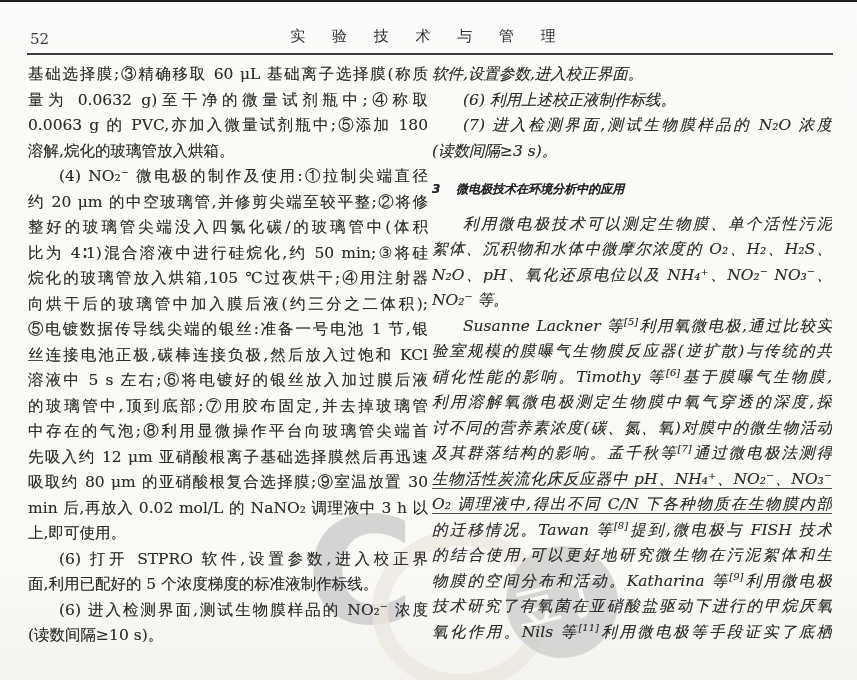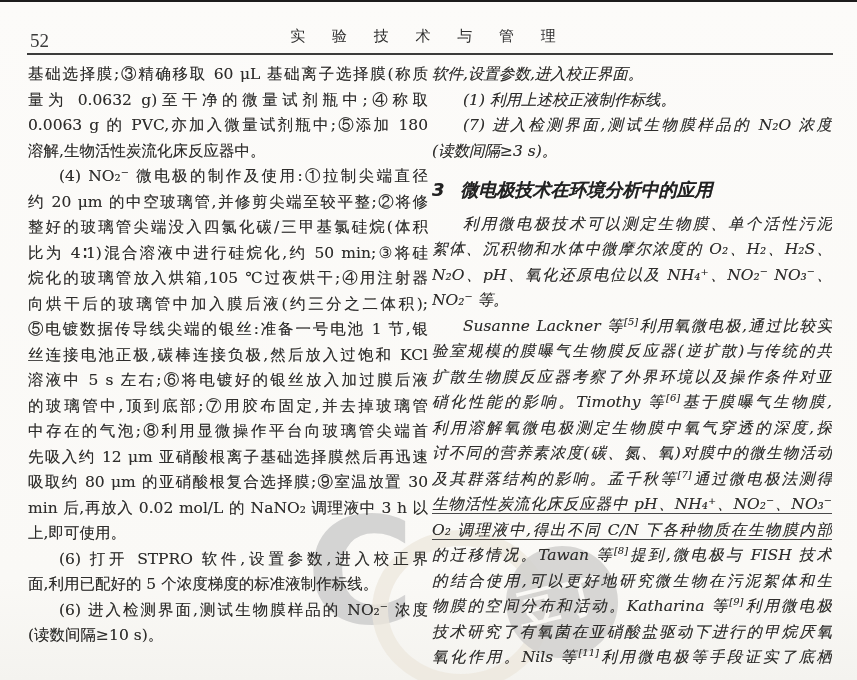--- a/index.html
+++ b/index.html
@@ -5,21 +5,21 @@
   html,body{margin:0;padding:0;}
   .page{
     position:relative;
     width:857px;height:680px;
     background:linear-gradient(180deg,#fcfbf9 0%,#faf9f6 85%,#f4f3ef 100%);
     font-family:"DejaVu Serif","Liberation Serif",serif;
     color:#2e2d2b;
     overflow:hidden;
   }
   .topline{position:absolute;top:0;left:0;right:0;height:2px;background:#1d1d1d;}
-  .pageno{position:absolute;top:30px;left:30px;font-size:19px;color:#3a3a3a;font-family:Liberation Serif, serif;}
+  .pageno{position:absolute;top:30px;left:30px;font-size:15px;color:#3a3a3a;}
   .jtitle{position:absolute;top:27px;left:0;right:0;text-align:center;
     font-size:15px;letter-spacing:11px;color:#2f2f2f;}
   .hrule{position:absolute;top:53px;left:27px;width:806px;height:1.5px;background:#3c3c3c;}
 
   .col{position:absolute;top:62px;width:400px;font-size:15.5px;line-height:25.5px;z-index:2;}
   .col-left{left:28px;}
   .col-right{left:432px;font-style:italic;}
   .line{
     height:25.5px;overflow:hidden;
     text-align:justify;text-align-last:justify;
@@ -27,21 +27,21 @@
   }
   .line.indent{text-indent:2em;}
   .line.pend{text-align-last:left;}
   .line.u{text-decoration:underline;text-decoration-color:#4a4a4a;
     text-decoration-thickness:1px;text-underline-offset:4px;}
   sup{font-size:10px;line-height:0;vertical-align:super;}
 
   .sec-heading{
     margin:13px 0 9px 0;
     font-family:"DejaVu Sans","Liberation Sans",sans-serif;
-    font-weight:bold;font-size:18px;color:#222;
+    font-weight:bold;font-size:12px;color:#222;
     text-shadow:0 0 .4px rgba(30,30,30,.5);
   }
   .sec-heading .num{margin-right:16px;}
 
   
   .wm{position:absolute;inset:0;z-index:1;pointer-events:none;}
   .wm-ring{position:absolute;left:372px;top:530px;width:146px;height:128px;
     border:16px solid #ece7dc;border-radius:50%;opacity:.75;}
   .wm-letter{position:absolute;left:306px;top:498px;
     font-family:"DejaVu Sans","Liberation Sans",sans-serif;
@@ -70,24 +70,24 @@
     <div class="wm-ring"></div>
     <div class="wm-badge">
       <span>豆丁</span>
     </div>
   </div>
 
   <div class="col col-left">
       <div class="line">基础选择膜;③精确移取 60 μL 基础离子选择膜(称质</div>
       <div class="line">量为 0.0632 g)至干净的微量试剂瓶中;④称取</div>
       <div class="line">0.0063 g 的 PVC,亦加入微量试剂瓶中;⑤添加 180</div>
-      <div class="line pend">溶解,生物活性炭流化床反应器中。</div>
+      <div class="line pend">溶解,烷化的玻璃管放入烘箱。</div>
       <div class="line indent">(4) NO₂⁻ 微电极的制作及使用:①拉制尖端直径</div>
       <div class="line">约 20 μm 的中空玻璃管,并修剪尖端至较平整;②将修</div>
-      <div class="line">整好的玻璃管尖端没入四氯化碳/三甲基氯硅烷(体积</div>
+      <div class="line">整好的玻璃管尖端没入四氯化碳/的玻璃管中(体积</div>
       <div class="line">比为 4∶1)混合溶液中进行硅烷化,约 50 min;③将硅</div>
       <div class="line">烷化的玻璃管放入烘箱,105 ℃过夜烘干;④用注射器</div>
       <div class="line">向烘干后的玻璃管中加入膜后液(约三分之二体积);</div>
       <div class="line">⑤电镀数据传导线尖端的银丝:准备一号电池 1 节,银</div>
       <div class="line">丝连接电池正极,碳棒连接负极,然后放入过饱和 KCl</div>
       <div class="line">溶液中 5 s 左右;⑥将电镀好的银丝放入加过膜后液</div>
       <div class="line">的玻璃管中,顶到底部;⑦用胶布固定,并去掉玻璃管</div>
       <div class="line">中存在的气泡;⑧利用显微操作平台向玻璃管尖端首</div>
       <div class="line">先吸入约 12 μm 亚硝酸根离子基础选择膜然后再迅速</div>
       <div class="line">吸取约 80 μm 的亚硝酸根复合选择膜;⑨室温放置 30</div>
@@ -95,35 +95,34 @@
       <div class="line pend">上,即可使用。</div>
       <div class="line indent">(6) 打开 STPRO 软件,设置参数,进入校正界</div>
       <div class="line pend">面,利用已配好的 5 个浓度梯度的标准液制作标线。</div>
       <div class="line indent">(6) 进入检测界面,测试生物膜样品的 NO₂⁻ 浓度</div>
       <div class="line pend">(读数间隔≥10 s)。</div>
     </div>
 
   <div class="col col-right">
     <div>
         <div class="line pend">软件,设置参数,进入校正界面。</div>
-        <div class="line indent pend">(1) 利用上述校正液制作标线。</div>
+        <div class="line indent pend">(6) 利用上述校正液制作标线。</div>
         <div class="line indent">(7) 进入检测界面,测试生物膜样品的 N₂O 浓度</div>
         <div class="line pend">(读数间隔≥3 s)。</div>
       </div>
     <div class="sec-heading">
       <span class="num">3</span><span>微电极技术在环境分析中的应用</span>
     </div>
     <div>
         <div class="line indent">利用微电极技术可以测定生物膜、单个活性污泥</div>
         <div class="line">絮体、沉积物和水体中微摩尔浓度的 O₂、H₂、H₂S、</div>
         <div class="line">N₂O、pH、氧化还原电位以及 NH₄⁺、NO₂⁻ NO₃⁻、</div>
         <div class="line pend">NO₂⁻ 等。</div>
         <div class="line indent">Susanne Lackner 等<sup>[5]</sup>利用氧微电极,通过比较实</div>
         <div class="line">验室规模的膜曝气生物膜反应器(逆扩散)与传统的共</div>
-        <div class="line">扩散生物膜反应器考察了外界环境以及操作条件对亚</div>
         <div class="line">硝化性能的影响。Timothy 等<sup>[6]</sup>基于膜曝气生物膜,</div>
         <div class="line">利用溶解氧微电极测定生物膜中氧气穿透的深度,探</div>
         <div class="line">讨不同的营养素浓度(碳、氮、氧)对膜中的微生物活动</div>
         <div class="line">及其群落结构的影响。孟千秋等<sup>[7]</sup>通过微电极法测得</div>
         <div class="line u">生物活性炭流化床反应器中 pH、NH₄⁺、NO₂⁻、NO₃⁻ 和</div>
         <div class="line u">O₂ 调理液中,得出不同 C/N 下各种物质在生物膜内部</div>
         <div class="line">的迁移情况。Tawan 等<sup>[8]</sup>提到,微电极与 FISH 技术</div>
         <div class="line">的结合使用,可以更好地研究微生物在污泥絮体和生</div>
         <div class="line">物膜的空间分布和活动。Katharina 等<sup>[9]</sup>利用微电极</div>
         <div class="line">技术研究了有氧菌在亚硝酸盐驱动下进行的甲烷厌氧</div>

